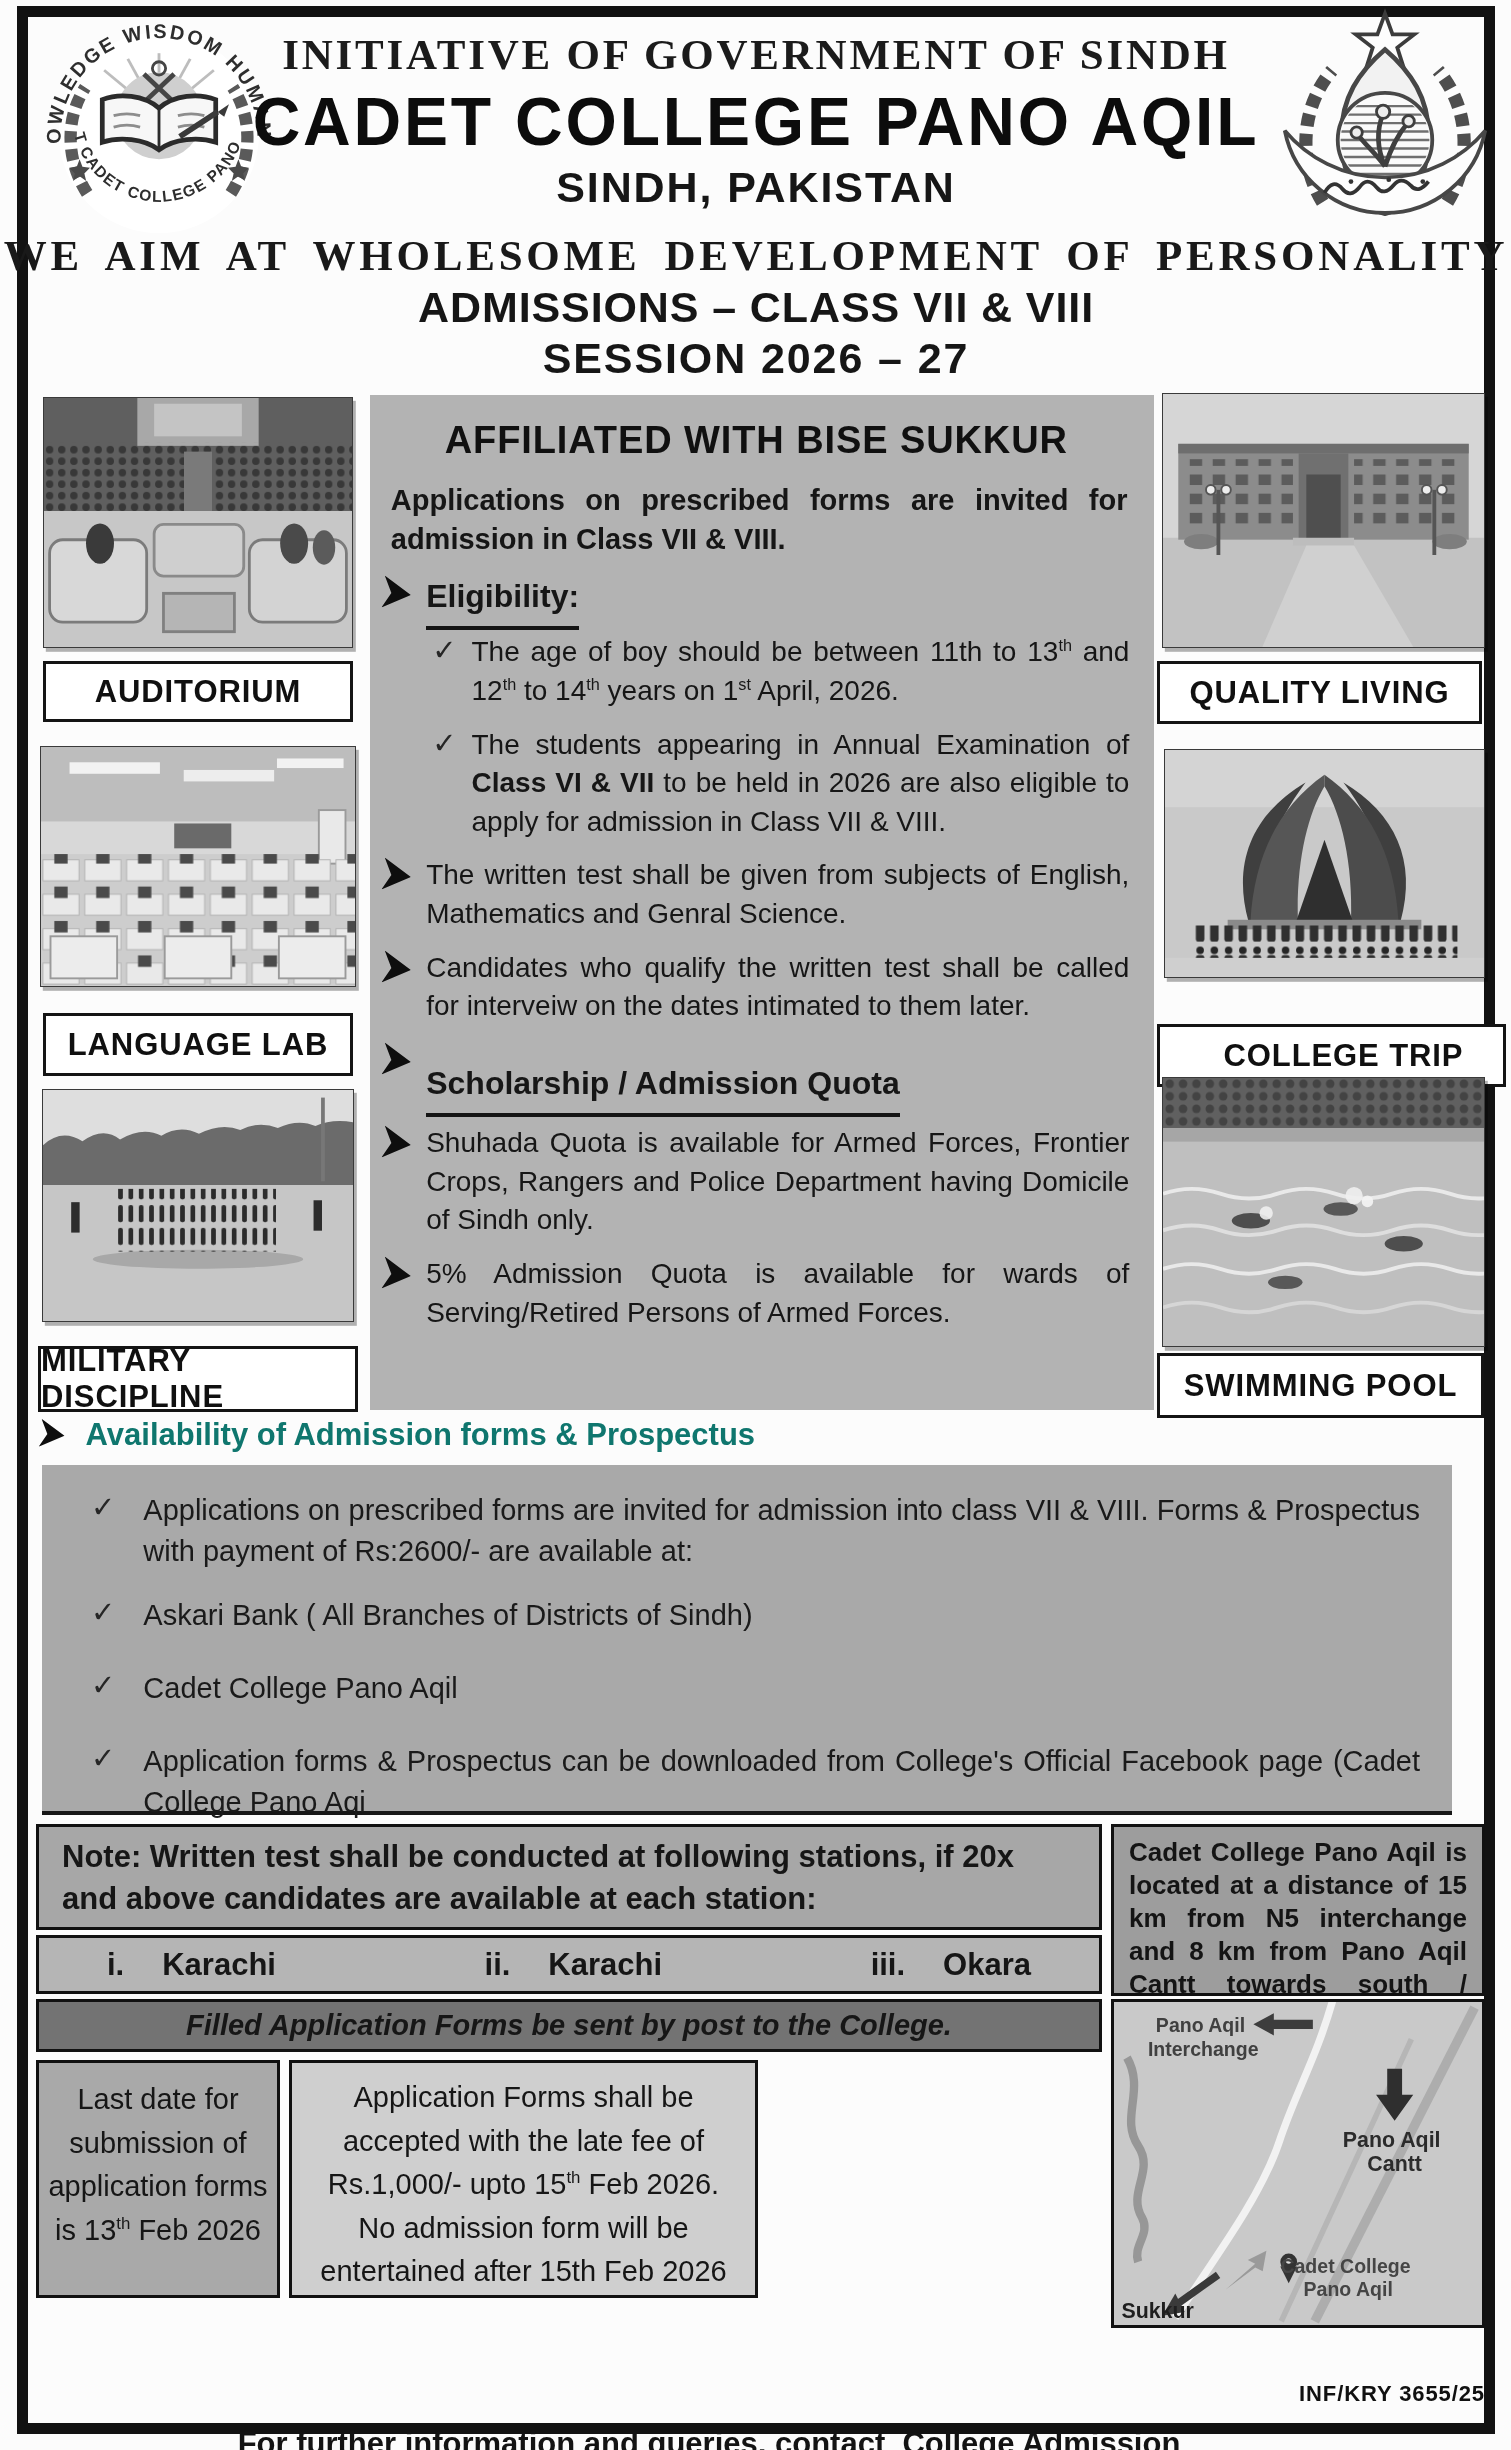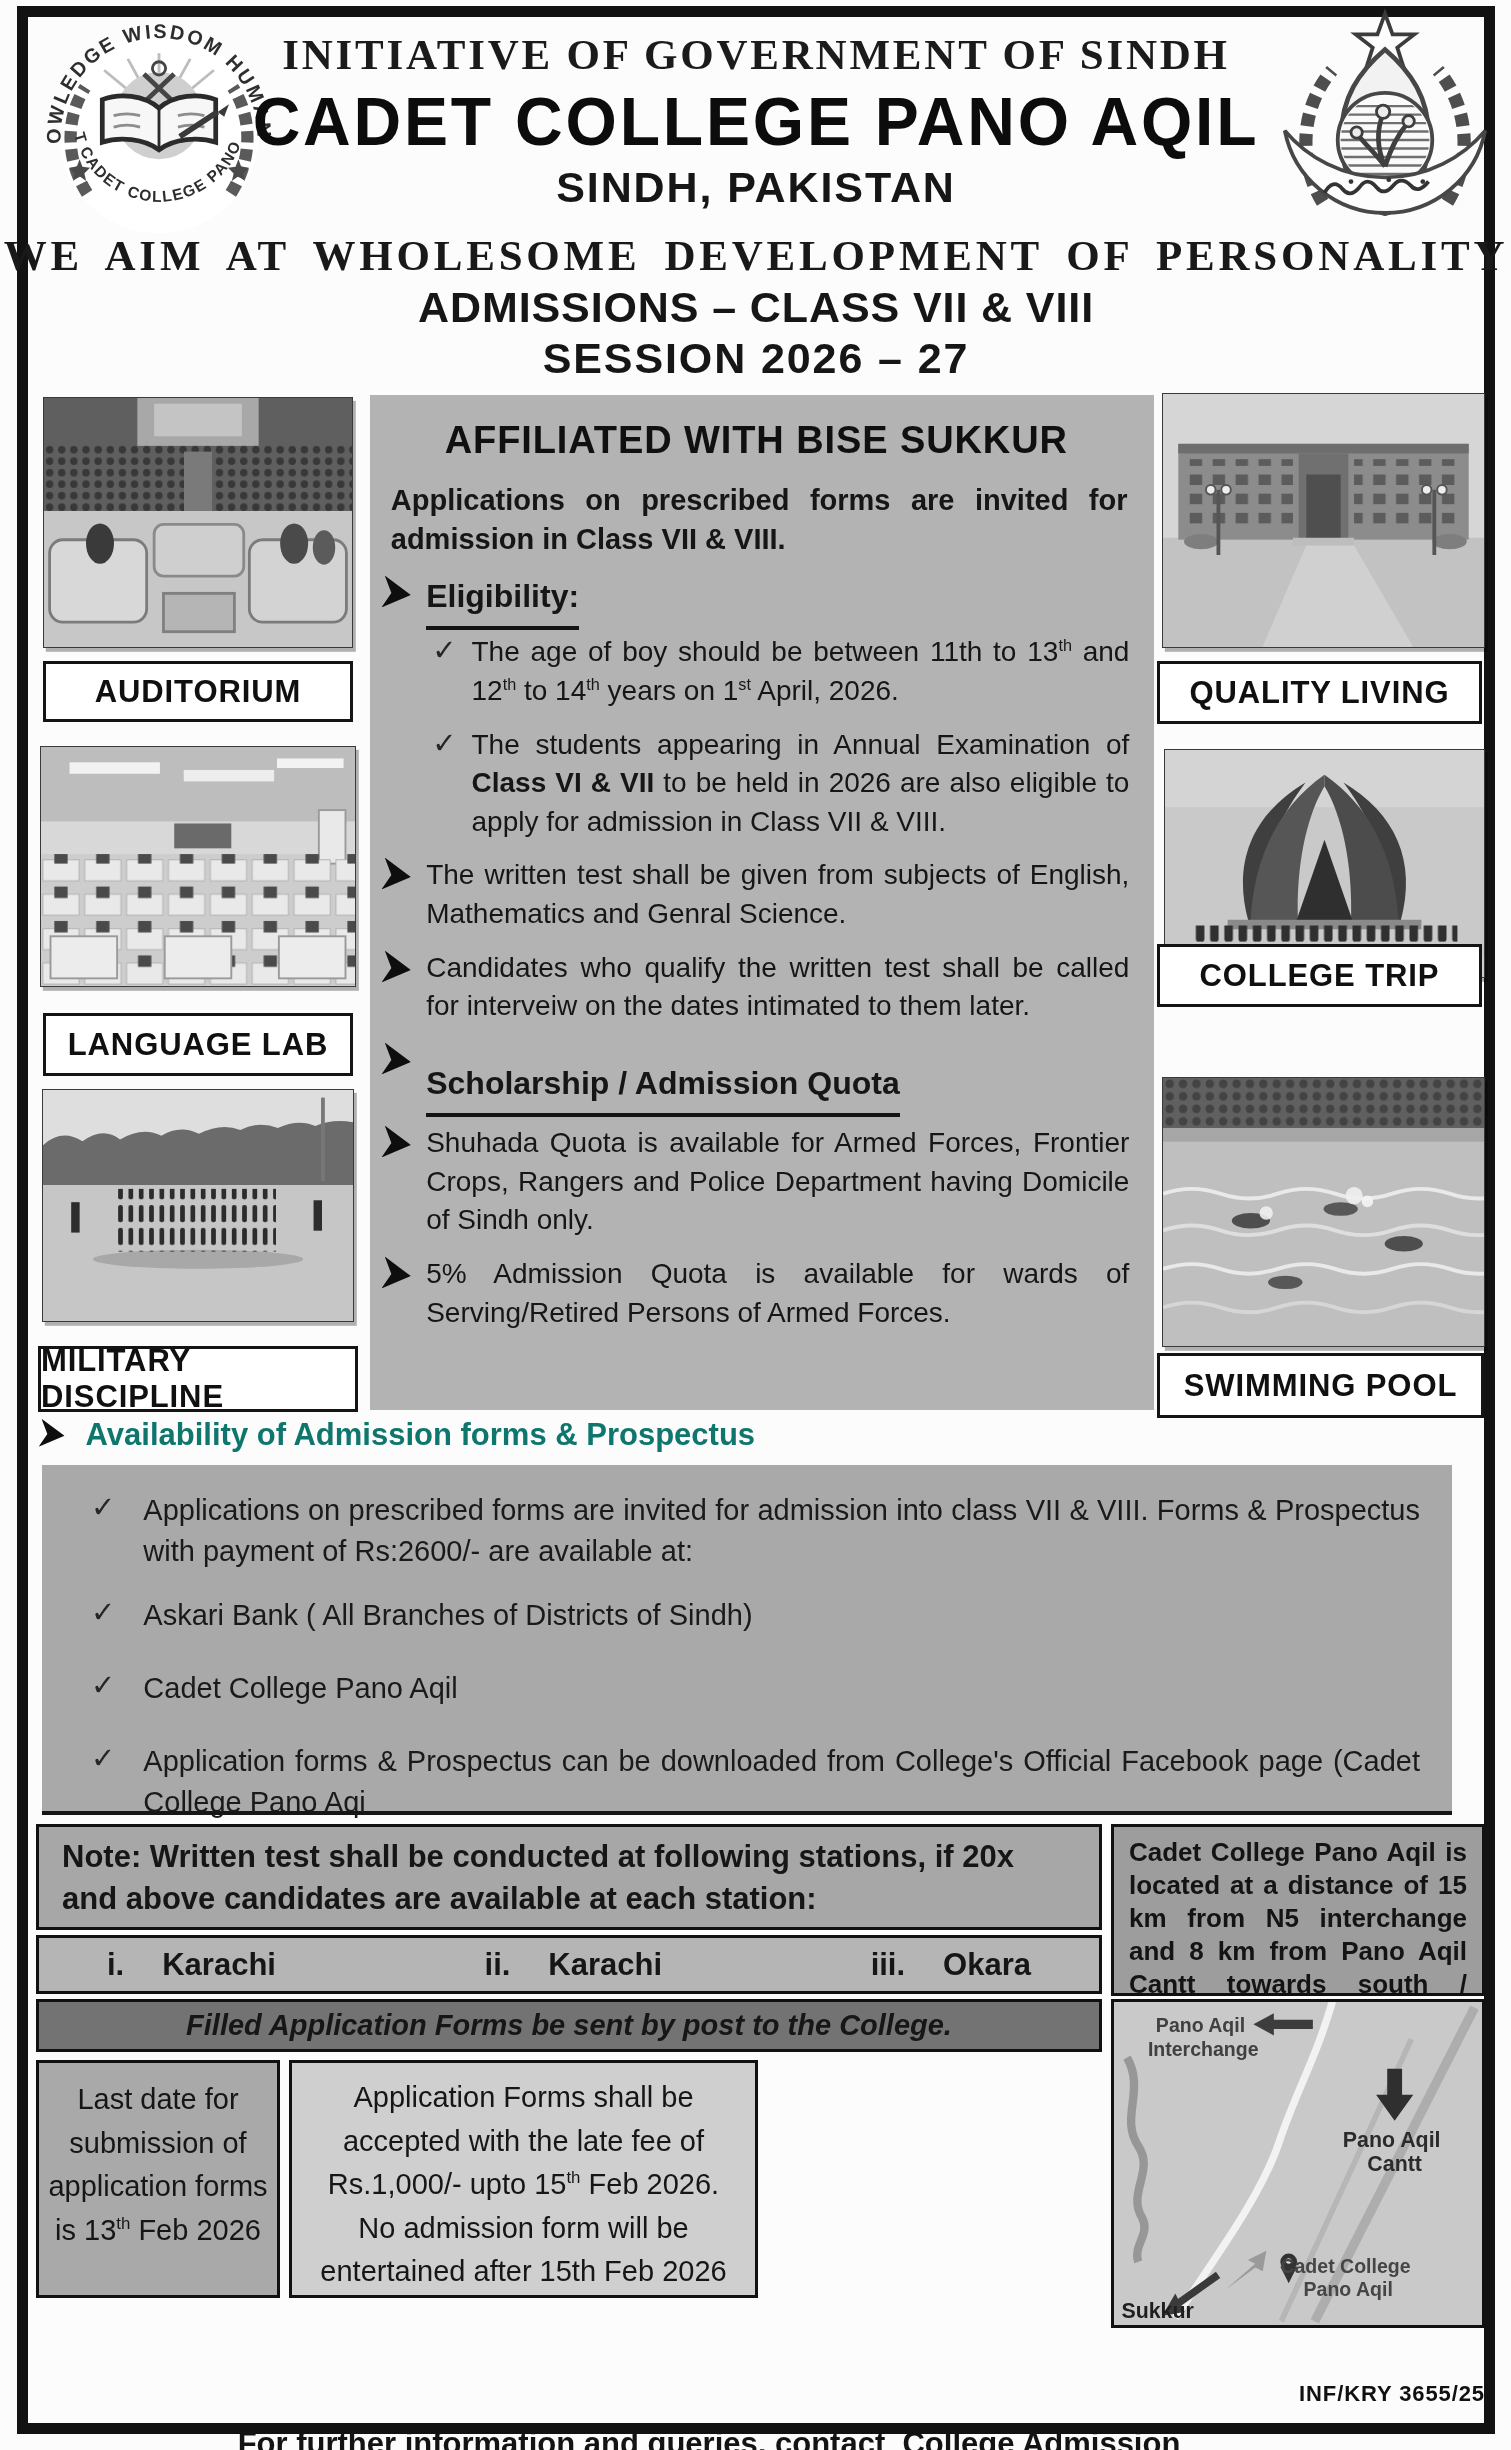--- a/index.html
+++ b/index.html
@@ -267,21 +267,21 @@
       <path d="M88,180 C70,116 94,66 148,34 C112,82 98,128 98,180 Z" fill="#3f3f3f"></path>
       <path d="M248,180 C266,116 242,66 188,34 C224,82 238,128 238,180 Z" fill="#3f3f3f"></path>
       <path d="M168,26 C122,58 94,108 90,180 L140,180 C138,118 150,68 168,38 Z" fill="#565656"></path>
       <path d="M168,26 C214,58 242,108 246,180 L196,180 C198,118 186,68 168,38 Z" fill="#4c4c4c"></path>
       <path d="M168,94 L198,180 L138,180 Z" fill="#2f2f2f"></path>
       <rect x="66" y="178" width="204" height="10" fill="#8a8a8a"></rect>
       <rect x="28" y="184" width="280" height="34" fill="url(#ct-people)"></rect>
       <rect y="218" width="336" height="20" fill="#cfcfcf"></rect>
     </svg>
   </div>
-  <div class="plabel" style="left:1157px;top:944px;width:319px;height:57px;">
+  <div class="plabel" style="left:1157px;top:1024px;width:319px;height:57px;padding-left:24px;">
     <span>COLLEGE TRIP</span>
   </div>
 
   <div class="photo" style="left:1162px;top:1077px;width:321px;height:268px;">
     <svg viewBox="0 0 336 278" preserveAspectRatio="none">
       <defs>
           <pattern id="sp-crowd" width="14" height="13" patternUnits="userSpaceOnUse">
         <circle cx="7" cy="6" r="4.5" fill="#3e3e3e"></circle>
       </pattern>
         </defs>

